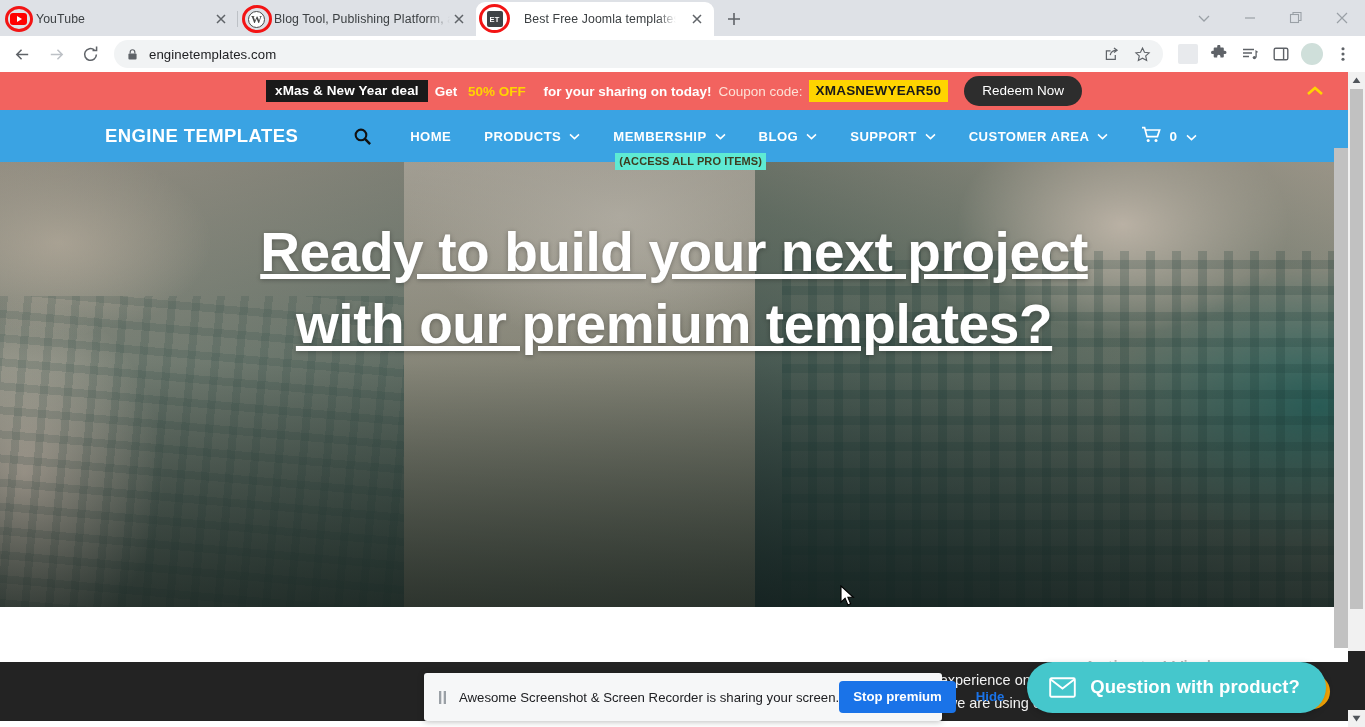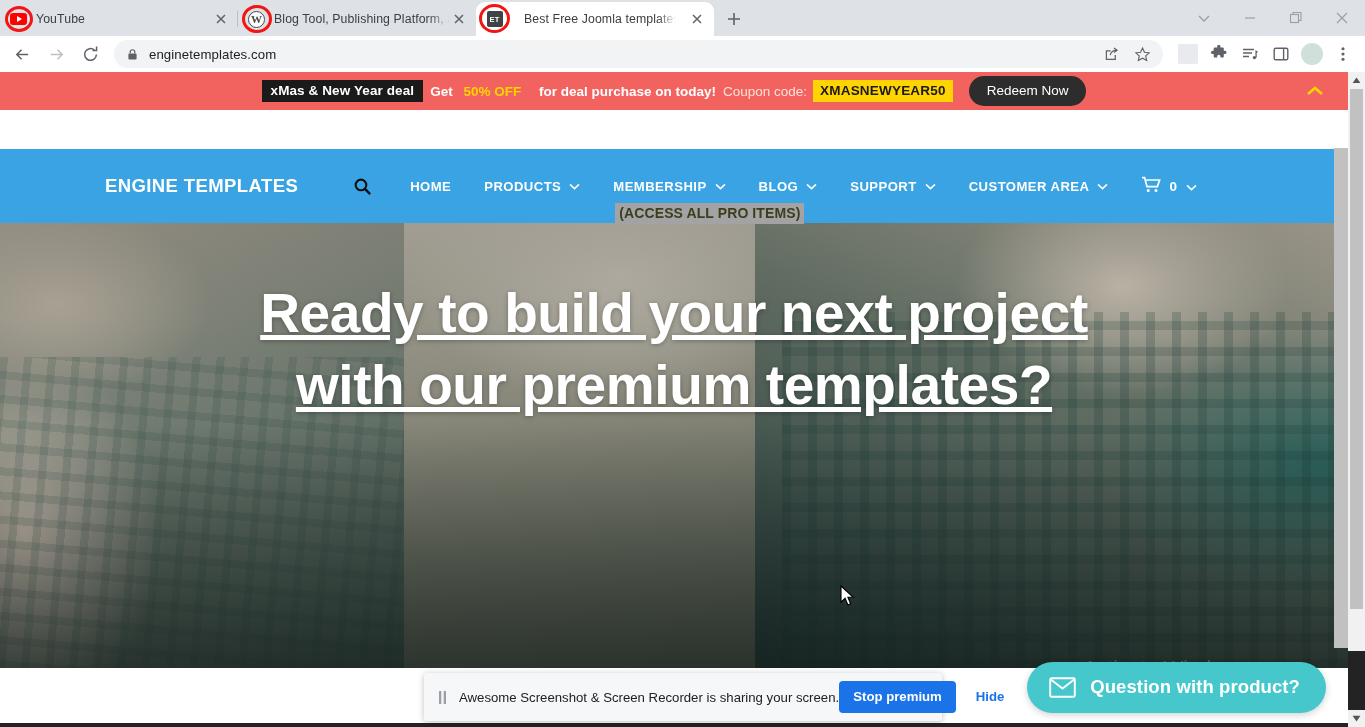--- a/index.html
+++ b/index.html
@@ -132,38 +132,38 @@
     margin-left:16px; background:#2d2d2d; color:#fff; border-radius:19px;
     padding:7px 18px 8px; font-size:13.5px;
   }
   .promo .collapse {
     position:absolute; right:24px; top:50%; transform:translateY(-50%);
     color:#ffd400; display:flex;
   }
 
   
   .sitenav {
-    height:74px; background:#3aa3e3; display:flex; align-items:center;
-    position:relative; z-index:5;margin-top:39px;
+    height:52px; background:#3aa3e3; display:flex; align-items:center;
+    position:relative; z-index:5;
   }
   .brand {
     color:#ffffff; font-weight:bold; font-size:18.5px; letter-spacing:.4px;
     margin-left:105px; white-space:nowrap;
   }
   .navmenu { display:flex; align-items:center; margin-left:55px; }
   .navmenu .search-ic { color:#111; margin-right:38px; display:flex; }
   .navitem {
     color:#fff; font-weight:bold; font-size:13.1px; letter-spacing:.45px;
     margin-right:33px; display:flex; align-items:center; white-space:nowrap;
     position:relative;
   }
   .navitem .chev { margin-left:8px; display:flex; }
   .navitem .probadge {
-    position:absolute; left:2px; top:24px; background:#a3a3a3; color:#3d3d20;
-    font-size:14px; font-weight:bold; padding:2px 4px 3px; white-space:nowrap;
+    position:absolute; left:2px; top:24px; background:#5eead4; color:#3d3d20;
+    font-size:11px; font-weight:bold; padding:2px 4px 3px; white-space:nowrap;
     letter-spacing:.1px;
   }
   .cartitem { color:#fff; display:flex; align-items:center; font-weight:bold; font-size:13.5px;}
   .cartitem .cnum { margin:0 9px 0 7px; }
 
   
   .hero {
     height:445px; position:relative; overflow:hidden;
     background: #9a958c;
   }
@@ -464,21 +464,21 @@
   </div>
 
   <div id="viewport">
 
     <div class="promo">
       <span class="dealtag">xMas &amp; New Year deal</span>
       <span class="get">Get</span>
       <span class="get">&nbsp;</span>
       <span class="off">50% OFF</span>
       <span class="get">&nbsp;</span>
-      <span class="get">for deal purchase on today!</span>
+      <span class="get">for your sharing on today!</span>
       <span class="cc">Coupon code:</span>
       <span class="code">XMASNEWYEAR50</span>
       <span class="redeem">Redeem Now</span>
       <span class="collapse">
         <svg width="18" height="12" viewBox="0 0 18 12">
             <path d="M2 9 L9 3 L16 9" stroke="currentColor" stroke-width="2.6" fill="none"></path>
           </svg>
       </span>
     </div>
 

